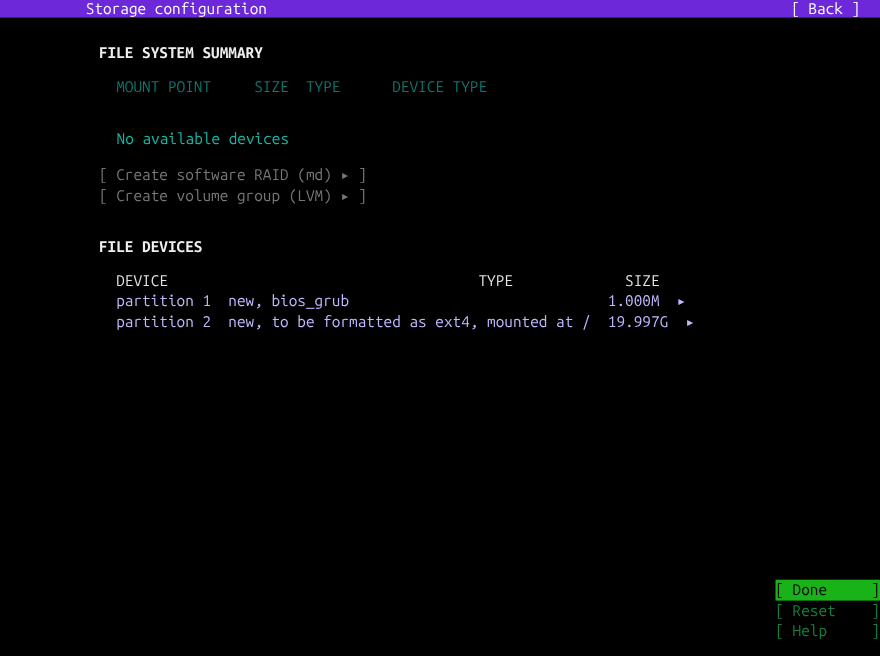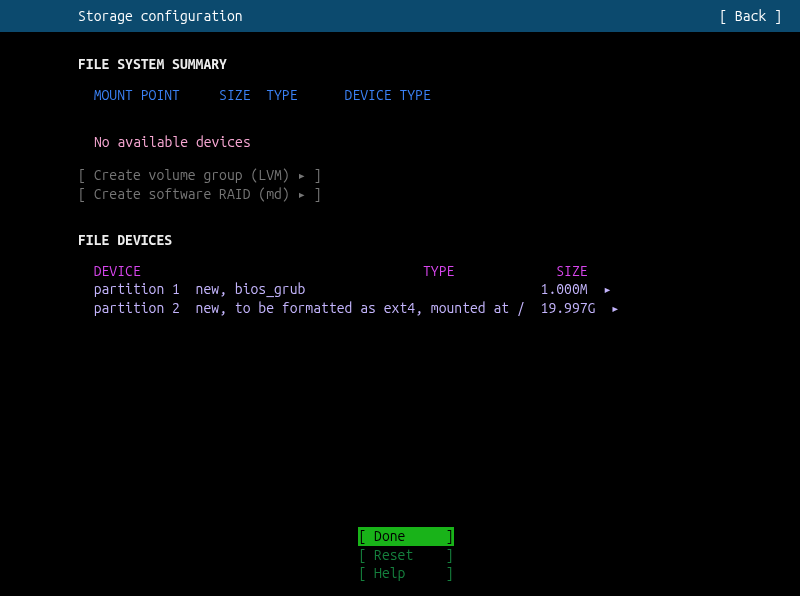--- a/index.html
+++ b/index.html
@@ -11,83 +11,84 @@
       background: #000;
       width: 800px;
       height: 596px;
       font-family: "Ubuntu Mono", "DejaVu Sans Mono", "Courier New", monospace;
       font-size: 14px;
       color: #ccc;
       overflow: hidden;
       position: relative;
     }
     .header-bar {
-      background: #0c4a6e;
-      height: 32px;
+      background: #6d28d9;
+      height: 16px;
       display: flex;
       justify-content: space-between;
       align-items: center;
       padding: 0 18px 0 78px;
       color: #fff;
     }
     .header-title {
       font-weight: normal;
     }
     .help-btn {
       color: #fff;
     }
     .content {
       padding: 24px 78px 0 78px;
       color: #ccc;
+      margin-left: 12px;
     }
     .section-title {
       color: #eee;
       font-weight: bold;
       margin-bottom: 14px;
     }
     .dim {
       color: #777;
     }
     .row {
       white-space: pre;
       line-height: 1.35;
     }
     .section {
       margin-bottom: 28px;
     }
     .fs-header {
-      color: #3b82f6;
+      color: #0f766e;
     }
     .fs-row {
       color: #ccc;
     }
     .available-none {
-      color: #f9a8d4;
+      color: #14b8a6;
       padding-left: 16px;
     }
     .action-row {
       color: #777;
     }
     .used-header {
-      color: #d946ef;
+      color: #e5e5e5;
     }
     .device-row {
       color: #ccc;
     }
     .part-row {
       color: #c4b5fd;
     }
     .buttons {
       position: absolute;
       bottom: 14px;
       left: 0;
       right: 0;
       display: flex;
       flex-direction: column;
-      align-items: center;
+      align-items: flex-end;
       gap: 0;
       margin-left: 12px;
     }
     .btn {
       white-space: pre;
       line-height: 1.3;
       color: #15803d;
     }
     .btn-selected {
       background: #19b319;
@@ -109,22 +110,22 @@
 <div class="content">
 
   <div class="section">
     <div class="section-title">FILE SYSTEM SUMMARY</div>
     <div class="row fs-header dim">  MOUNT POINT     SIZE  TYPE      DEVICE TYPE</div>
   </div>
 
   <div class="section">
     <div class="row available-none">No available devices</div>
     <div style="height:14px"></div>
+    <div class="row action-row">[ Create software RAID (md) ▸ ]</div>
     <div class="row action-row">[ Create volume group (LVM) ▸ ]</div>
-    <div class="row action-row">[ Create software RAID (md) ▸ ]</div>
   </div>
 
   <div class="section">
     <div class="section-title">FILE DEVICES</div>
     <div class="row used-header dim">  DEVICE                                    TYPE             SIZE</div>
     <div class="row part-row">  partition 1  new, bios_grub                              1.000M  ▸</div>
     <div class="row part-row">  partition 2  new, to be formatted as ext4, mounted at /  19.997G  ▸</div>
   </div>
 
 </div>

